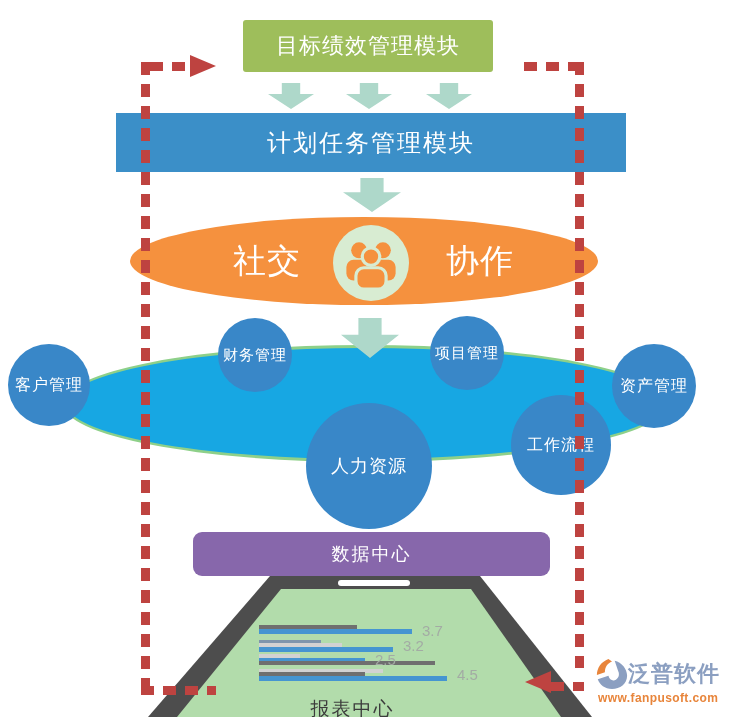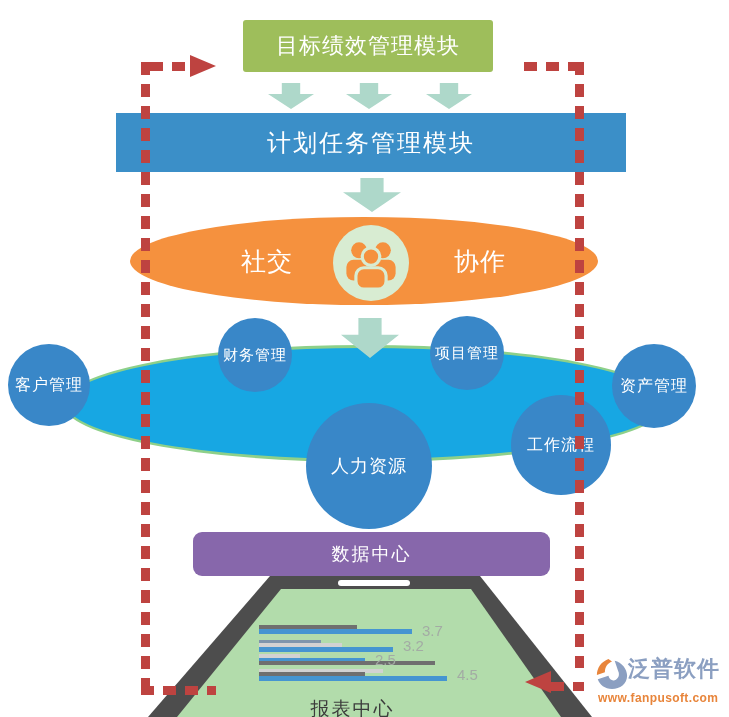--- a/index.html
+++ b/index.html
@@ -26,21 +26,21 @@
        border-radius:9px;font-size:18px;letter-spacing:2px;z-index:7;}
 
   
   .block-arrow{position:absolute;background:var(--arrow_teal);z-index:5;
      clip-path:polygon(30% 0,70% 0,70% 42%,100% 42%,50% 100%,0 42%,30% 42%);}
 
   
   .orange-ellipse{position:absolute;left:130px;top:217px;width:468px;height:88px;
      background:var(--orange);border-radius:50%;z-index:5;color:#fff;}
   .orange-ellipse .side-label{position:absolute;top:0;height:88px;width:90px;display:flex;
-     align-items:center;justify-content:center;font-size:25px;letter-spacing:1px;}
+     align-items:center;justify-content:center;font-size:33px;letter-spacing:1px;}
   .people-circle{position:absolute;left:203px;top:8px;width:76px;height:76px;border-radius:50%;
      background:var(--icon_circle);display:flex;align-items:center;justify-content:center;}
 
   
   .big-ellipse{position:absolute;left:63px;top:345px;width:604px;height:117px;border-radius:50%;
      background:var(--ellipse_blue);border:3px solid var(--ellipse_stroke);box-sizing:border-box;z-index:3;}
   .mod-circle{position:absolute;border-radius:50%;background:var(--circle_blue);z-index:4;
      display:flex;align-items:center;justify-content:center;color:#fff;font-size:16px;letter-spacing:1px;}
 
   
@@ -52,21 +52,21 @@
   .tablet .notch{position:absolute;left:198px;top:4px;width:72px;height:6px;border-radius:4px;background:#fff;}
   .bars{position:absolute;left:119px;top:49px;width:280px;height:62px;}
   .bar-row{position:absolute;left:0;width:100%;height:14px;}
   .seg{position:absolute;left:0;}
   .bar-label{position:absolute;top:-3px;font-size:15px;color:var(--label_gray);z-index:3;}
   .report-title{position:absolute;left:0;right:30px;top:108px;text-align:center;
      font-size:19px;color:#3c3c3c;letter-spacing:2px;margin-top:12px;}
 
   
   .logo{position:absolute;left:596px;top:658px;width:130px;z-index:45;}
-  .logo .row{display:flex;}
+  .logo .row{display:flex;align-items:center;}
   .logo .brand{font-size:22px;font-weight:bold;color:var(--logo_blue);letter-spacing:1px;line-height:1;}
   .logo .site{font-size:12px;font-weight:bold;color:var(--logo_orange);margin-top:1px;margin-left:2px;letter-spacing:.4px;}
 </style>
 </head>
 <body>
 
 <div class="stage">
 
   <div class="dash-v" style="left:141px;top:62px;height:632px;"></div>
   <div class="dash-h" style="left:150px;top:62px;width:40px;"></div>

